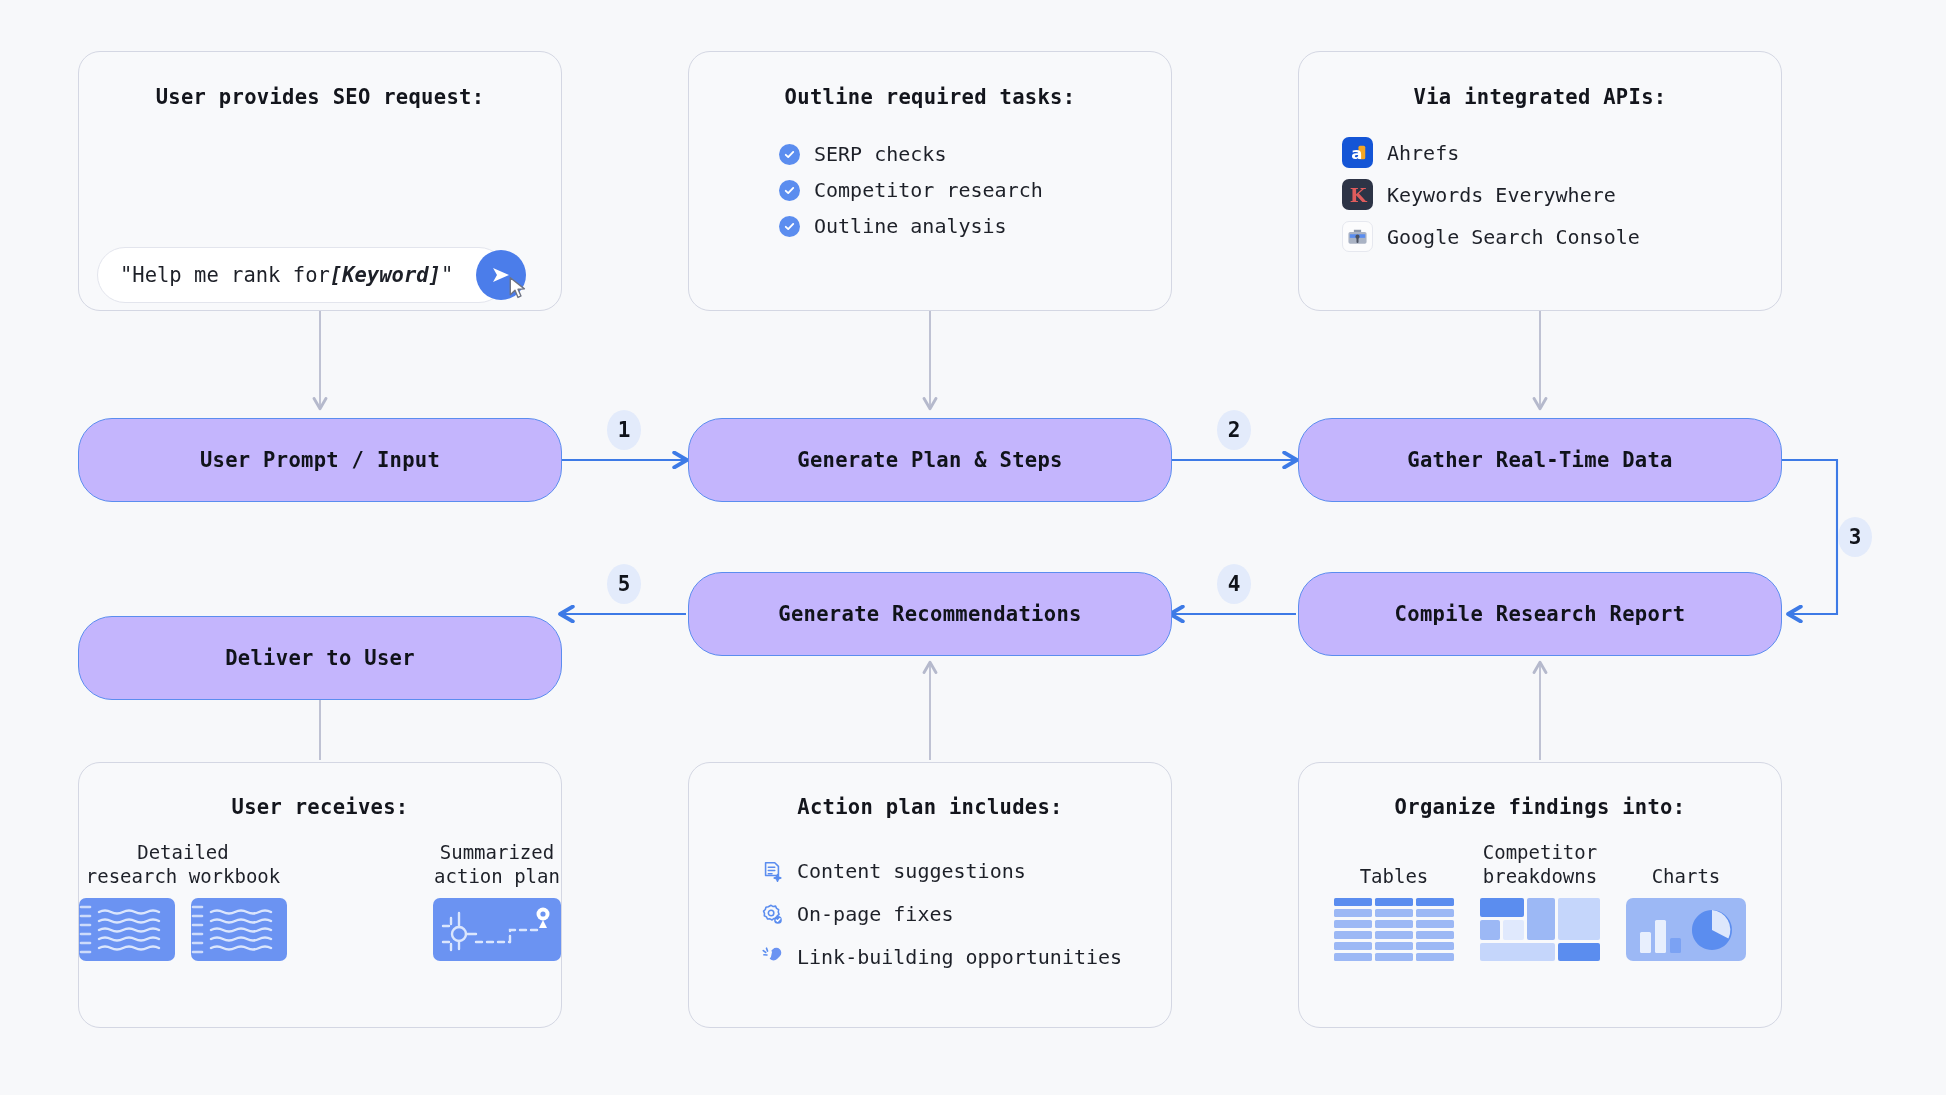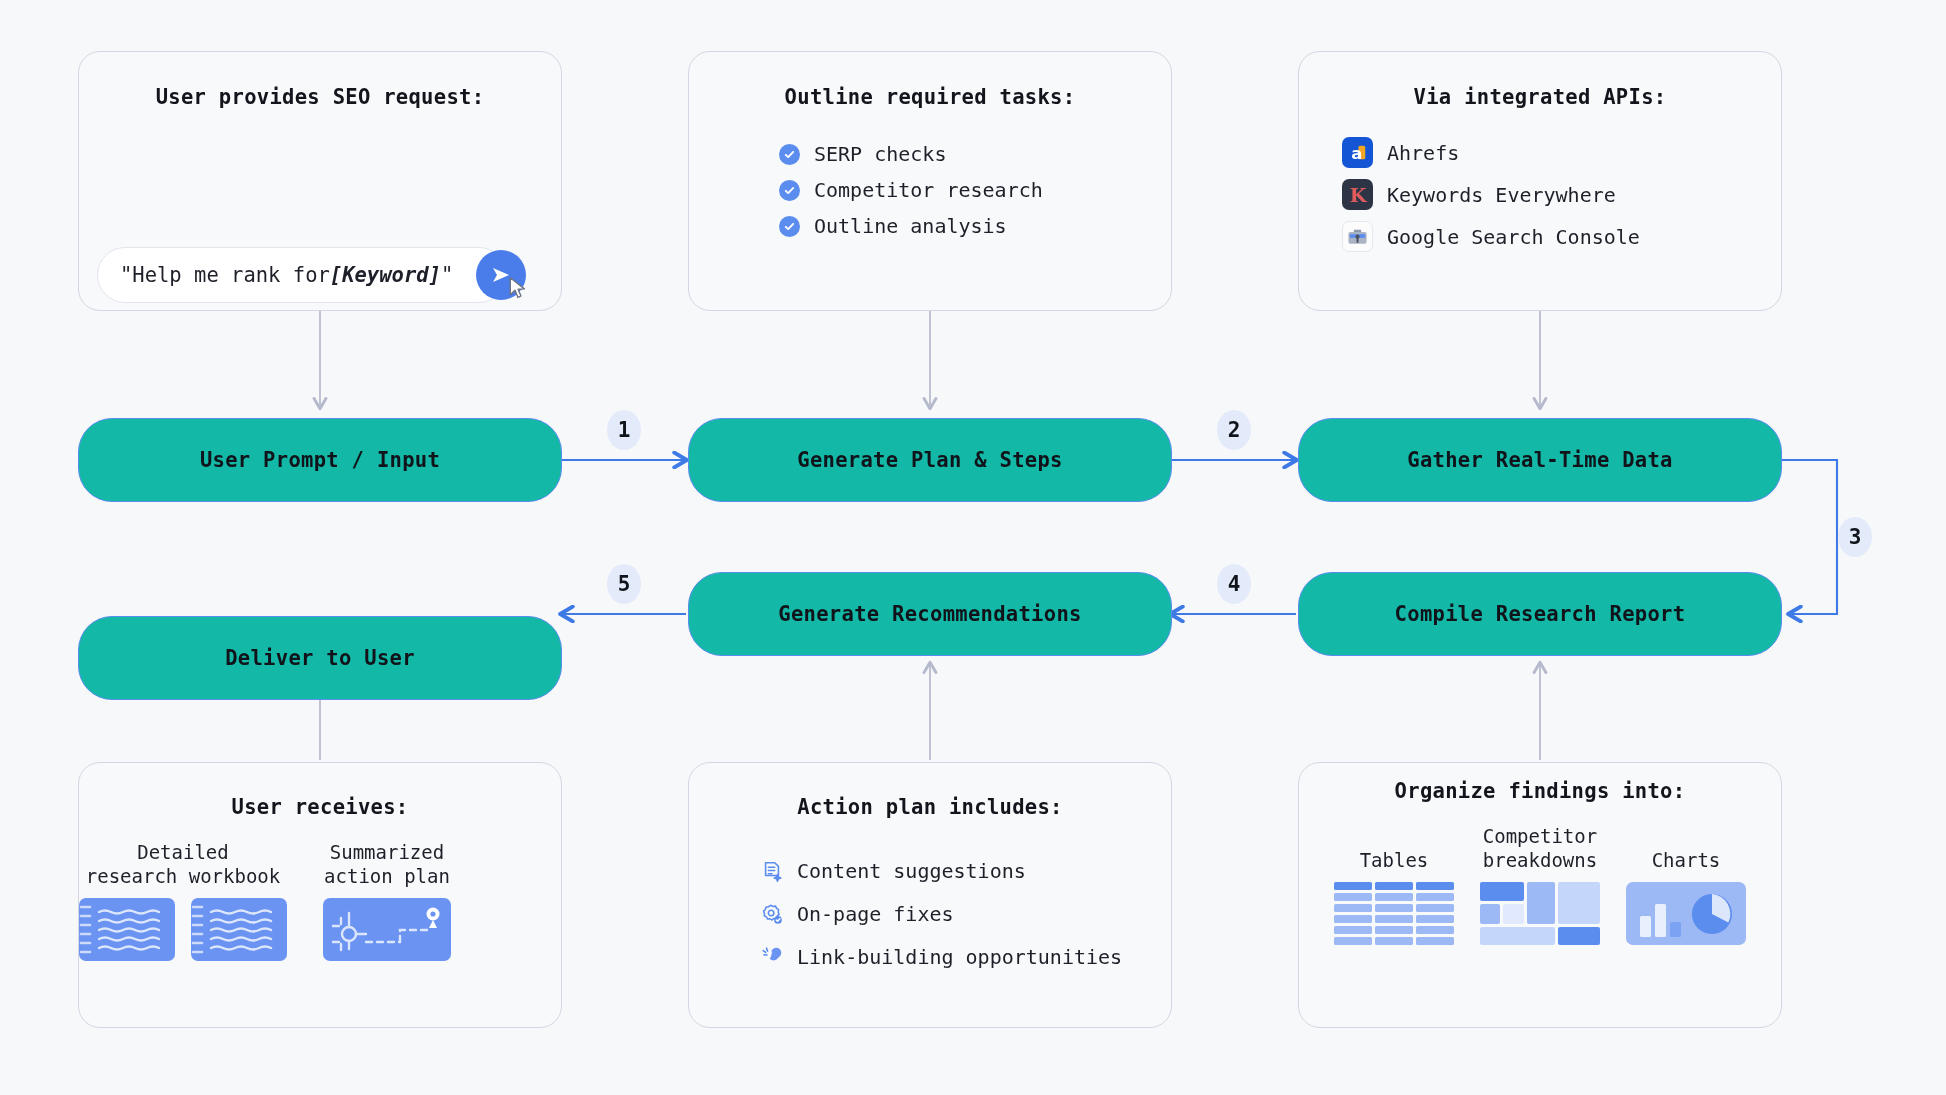--- a/index.html
+++ b/index.html
@@ -73,21 +73,21 @@
     width: 50px; height: 50px; border-radius: 50%;
     background: #4b7dea;
     display: flex; align-items: center; justify-content: center;
   }
   .send svg { width: 24px; height: 24px; }
   .cursor { position: absolute; left: 30px; top: 26px; width: 30px; height: 34px; }
 
   
   .pill {
     position: absolute;
-    background: #14b8a6;
+    background: #c4b5fd;
     border: 1.8px solid #5b8def;
     border-radius: 34px;
     display: flex; align-items: center; justify-content: center;
     font-weight: bold; font-size: 20.5px; color: #10131a;
     letter-spacing: .3px; white-space: nowrap;
   }
 
   
   .badge {
     position: absolute;
@@ -249,21 +249,21 @@
   </div>
 
   <div class="badge" style="left:607px; top:410px;">1</div>
   <div class="badge" style="left:1217px; top:410px;">2</div>
   <div class="badge" style="left:1838px; top:517px;">3</div>
   <div class="badge" style="left:1217px; top:564px;">4</div>
   <div class="badge" style="left:607px; top:564px;">5</div>
 
   <div class="card" style="left:78px; top:762px; width:484px; height:266px;">
     <div class="card-title" style="margin-top:32px;">User receives:</div>
-    <div class="thumbs" style="margin-top:22px; justify-content:flex-start; gap:36px;">
+    <div class="thumbs" style="margin-top:22px; justify-content:space-between; gap:36px;">
       <div class="thumb-group">
         <div class="thumb-cap">Detailed
 research workbook</div>
         <div style="display:flex; gap:16px;">
           <div class="nb">
             <svg viewBox="0 0 96 63">
               <g stroke="#cddbfb" stroke-width="2.6" stroke-linecap="round">
                 <path d="M2 9 h9"></path>
                   <path d="M2 18 h9"></path>
                   <path d="M2 27 h9"></path>
@@ -354,21 +354,21 @@
             <path d="M10.5 13.5 a4.5 4.5 0 0 0 6.4 0 l3-3 a4.5 4.5 0 0 0-6.4-6.4 l-1.2 1.2" fill="#6b93f2" stroke="#6b93f2"></path>
             <path d="M2.5 5 l2.6 2 M3.2 9.6 l3.3 .2 M6 2.4 l1.1 3.1"></path>
           </svg>
         </span>
         <span>Link-building opportunities</span>
       </div>
     </div>
   </div>
 
   <div class="card" style="left:1298px; top:762px; width:484px; height:266px;">
-    <div class="card-title" style="margin-top:16px;">Organize findings into:</div>
+    <div class="card-title" style="margin-top:32px;">Organize findings into:</div>
     <div class="thumbs" style="margin-top:22px; justify-content:center; gap:26px;">
 
       <div class="thumb-group">
         <div class="thumb-cap">Tables</div>
         <div class="tb">
           <svg viewBox="0 0 120 63">
             <g fill="#9cb8f5">
               <rect x="0" y="0" width="38" height="8" rx="1.6" fill="#5b8def"></rect>
               <rect x="41" y="0" width="38" height="8" rx="1.6" fill="#5b8def"></rect>
               <rect x="82" y="0" width="38" height="8" rx="1.6" fill="#5b8def"></rect>

